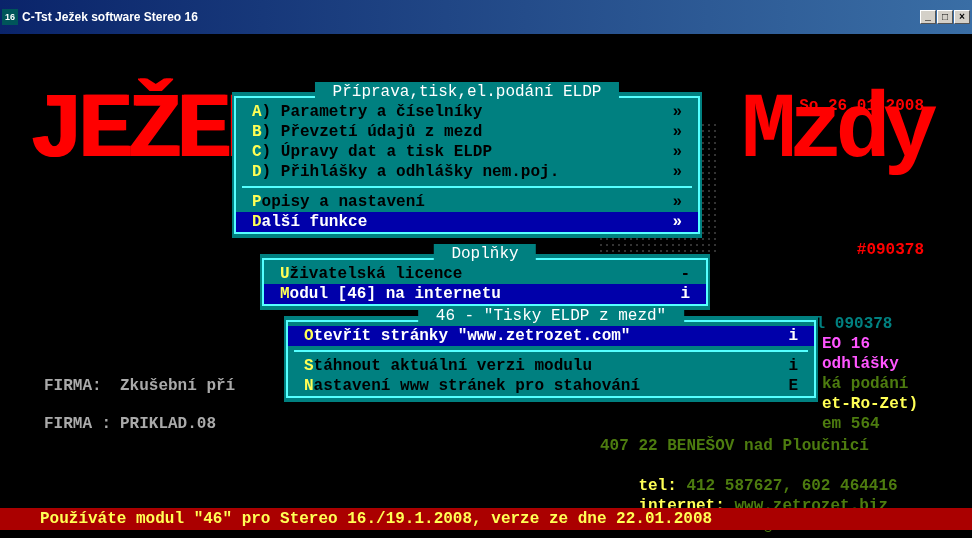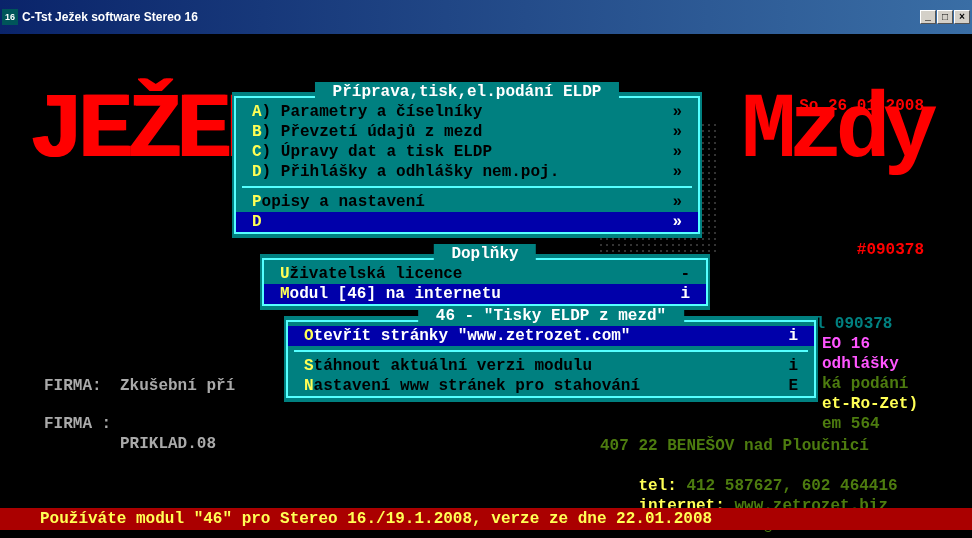--- a/index.html
+++ b/index.html
@@ -104,21 +104,21 @@
   
   .menu-title {
     position: absolute;
     top: -12px;
     left: 50%;
     transform: translateX(-50%);
     background: #008080;
     color: #fff;
     padding: 0 8px;
     white-space: pre;
-    font-weight: bold;
+    font-weight: normal;
   }
   .menu-row {
     display: flex;
     padding: 0 16px;
     color: #000;
     font-weight: bold;
     height: 20px;
     align-items: center;
     white-space: pre;
   }
@@ -185,21 +185,21 @@
 
   <div class="cell magenta" style="top:300px; left:822px; font-weight:bold;">EO 16</div>
   <div class="cell magenta" style="top:320px; left:822px;text-align:right;">odhlášky</div>
   <div class="cell cyan" style="top:340px; left:822px;">ká podání</div>
   <div class="cell yellow" style="top:360px; left:822px;">et-Ro-Zet)</div>
   <div class="cell cyan" style="top:380px; left:822px;">em 564</div>
 
   <div class="cell gray" style="top:342px; left:44px;">FIRMA:</div>
   <div class="cell gray" style="top:342px; left:120px;">Zkušební pří</div>
   <div class="cell gray" style="top:380px; left:44px;">FIRMA :</div>
-  <div class="cell gray" style="top:380px; left:120px;margin-top:20px;">PRIKLAD.08</div>
+  <div class="cell gray" style="top:380px; left:120px;">PRIKLAD.08</div>
 
   <div class="cell cyan" style="top:402px; left:600px;">407 22 BENEŠOV nad Ploučnicí</div>
   <div class="cell" style="top:422px; left:600px;">
     <span class="yellow">tel:</span><span class="cyan"> 412 587627, 602 464416</span>
   </div>
   <div class="cell" style="top:442px; left:600px;">
     <span class="yellow">internet:</span><span class="cyan"> www.zetrozet.biz</span>
   </div>
   <div class="cell" style="top:462px; left:600px;">
     <span class="yellow">e-mail:</span><span class="cyan">  info@zetrozet.com</span>
@@ -207,21 +207,21 @@
 
   <div class="menubox" style="top:58px; left:232px; width:470px;">
     <div style="border:2px solid #55ffff; padding:4px 0 0 0;">
       <div class="menu-title"> Příprava,tisk,el.podání ELDP </div>
       <div class="menu-row"><span class="hk">A</span><span>) Parametry a číselníky</span><span class="tail">»</span></div>
       <div class="menu-row"><span class="hk">B</span><span>) Převzetí údajů z mezd</span><span class="tail">»</span></div>
       <div class="menu-row"><span class="hk">C</span><span>) Úpravy dat a tisk ELDP</span><span class="tail">»</span></div>
       <div class="menu-row"><span class="hk">D</span><span>) Přihlášky a odhlášky nem.poj.</span><span class="tail">»</span></div>
       <div class="menu-sep"></div>
       <div class="menu-row"><span class="hk">P</span><span>opisy a nastavení</span><span class="tail">»</span></div>
-      <div class="menu-row sel"><span class="hk">D</span><span class="tail">»</span></div>
+      <div class="menu-row sel"><span class="hk">D</span><span>alší funkce</span><span class="tail">»</span></div>
     </div>
   </div>
 
   <div class="menubox" style="top:220px; left:260px; width:450px;">
     <div style="border:2px solid #55ffff; padding:4px 0 0 0;">
       <div class="menu-title"> Doplňky </div>
       <div class="menu-row"><span class="hk">U</span><span>živatelská licence</span><span class="tail">-</span></div>
       <div class="menu-row sel"><span class="hk">M</span><span>odul [46] na internetu</span><span class="tail">i</span></div>
     </div>
   </div>

